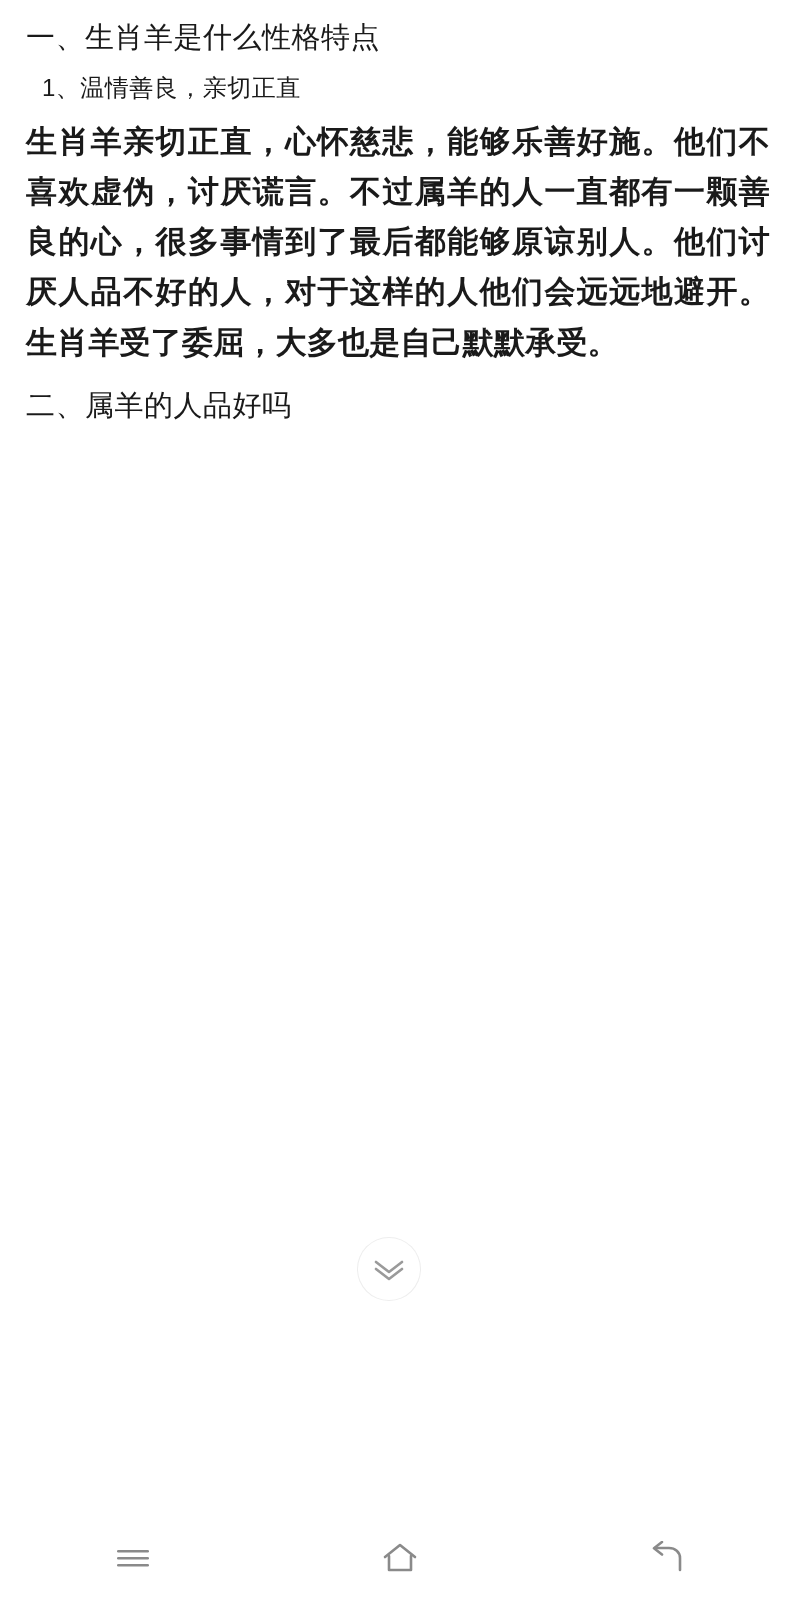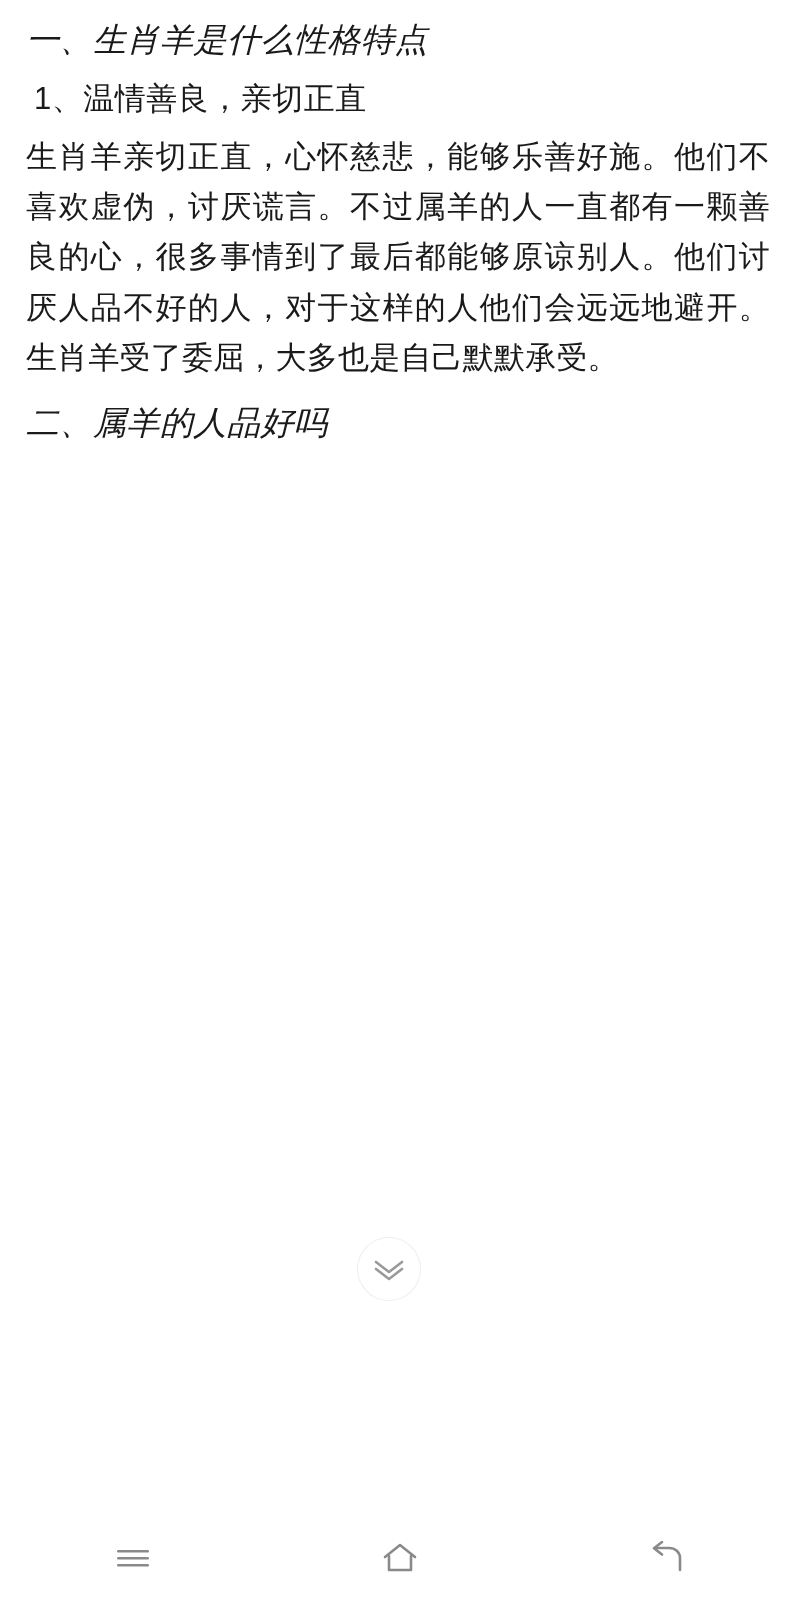--- a/index.html
+++ b/index.html
@@ -13,40 +13,39 @@
     height: 1606px;
     position: relative;
     font-family: "Liberation Sans", "DejaVu Sans", sans-serif;
     color: #111111;
     overflow: hidden;
   }
   .article {
     padding: 18px 26px 0 26px;
   }
   .heading {
-    font-size: 33px;
+    font-size: 29px;
     line-height: 1.35;
     font-weight: 400;
     color: #1a1a1a;
     margin: 0 0 14px 0;
     letter-spacing: 0.5px;
-    font-style: italic;
   }
   .subheading {
-    font-size: 31px;
+    font-size: 24px;
     line-height: 1.4;
     font-weight: 400;
     color: #1a1a1a;
-    margin: 0 0 12px 8px;
+    margin: 0 0 12px 16px;
     letter-spacing: 0.5px;
   }
   .para {
     font-size: 31px;
     line-height: 1.62;
-    font-weight: 400;
+    font-weight: 700;
     color: #1a1a1a;
     margin: 0 4px 18px 0;
     text-align: justify;
     text-justify: inter-ideograph;
     letter-spacing: 0.2px;
   }
 
   
   .expand-btn {
     position: absolute;

